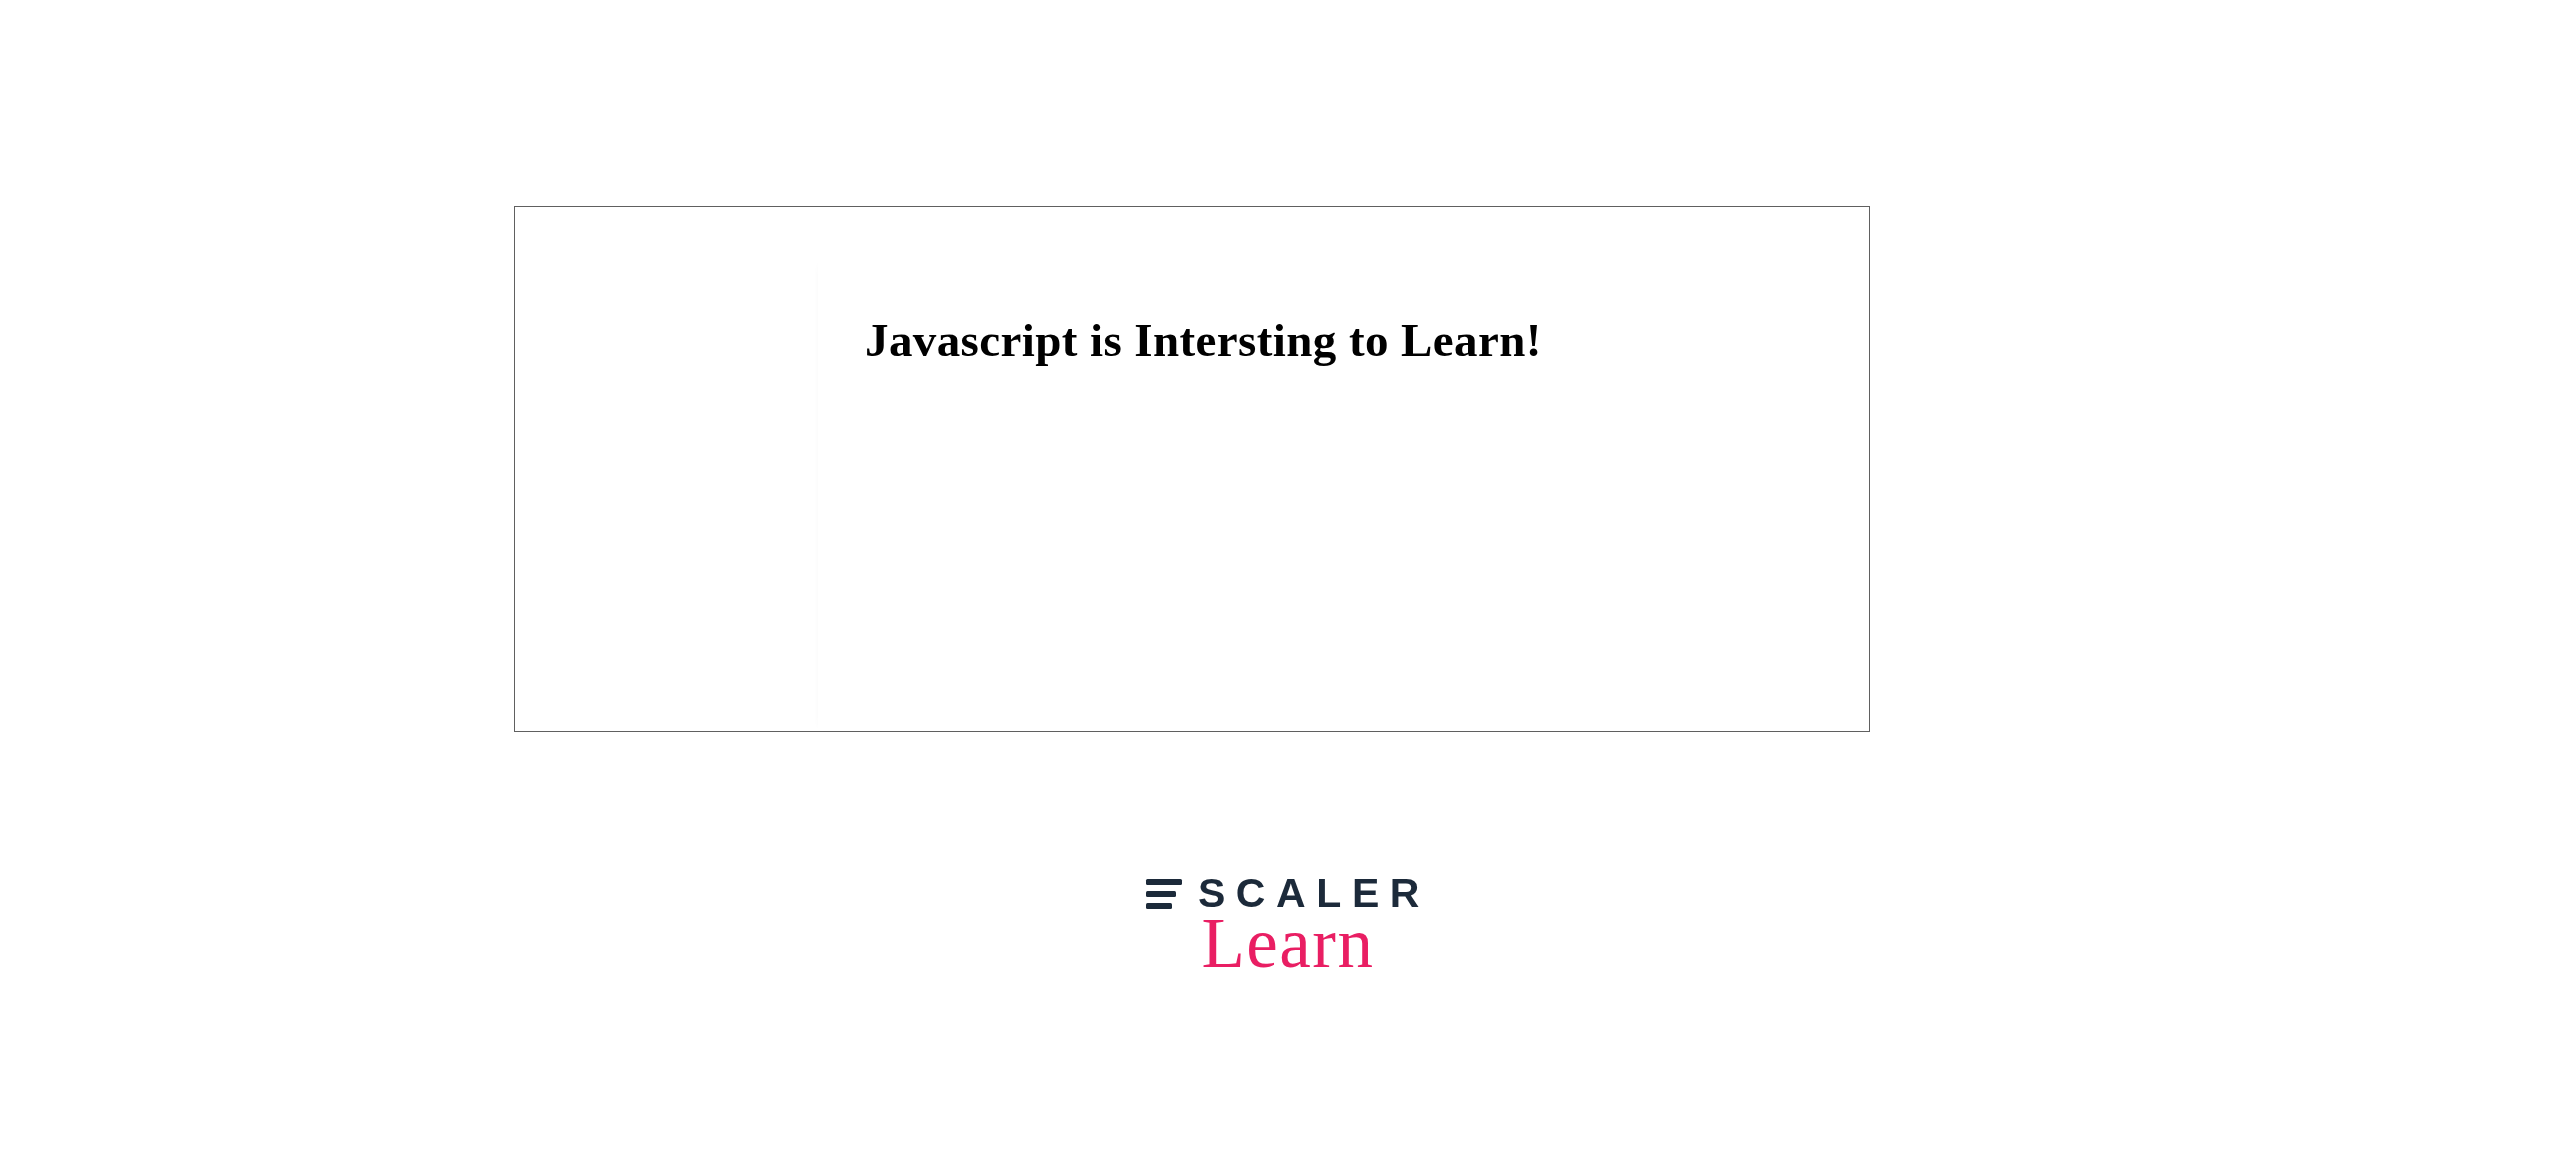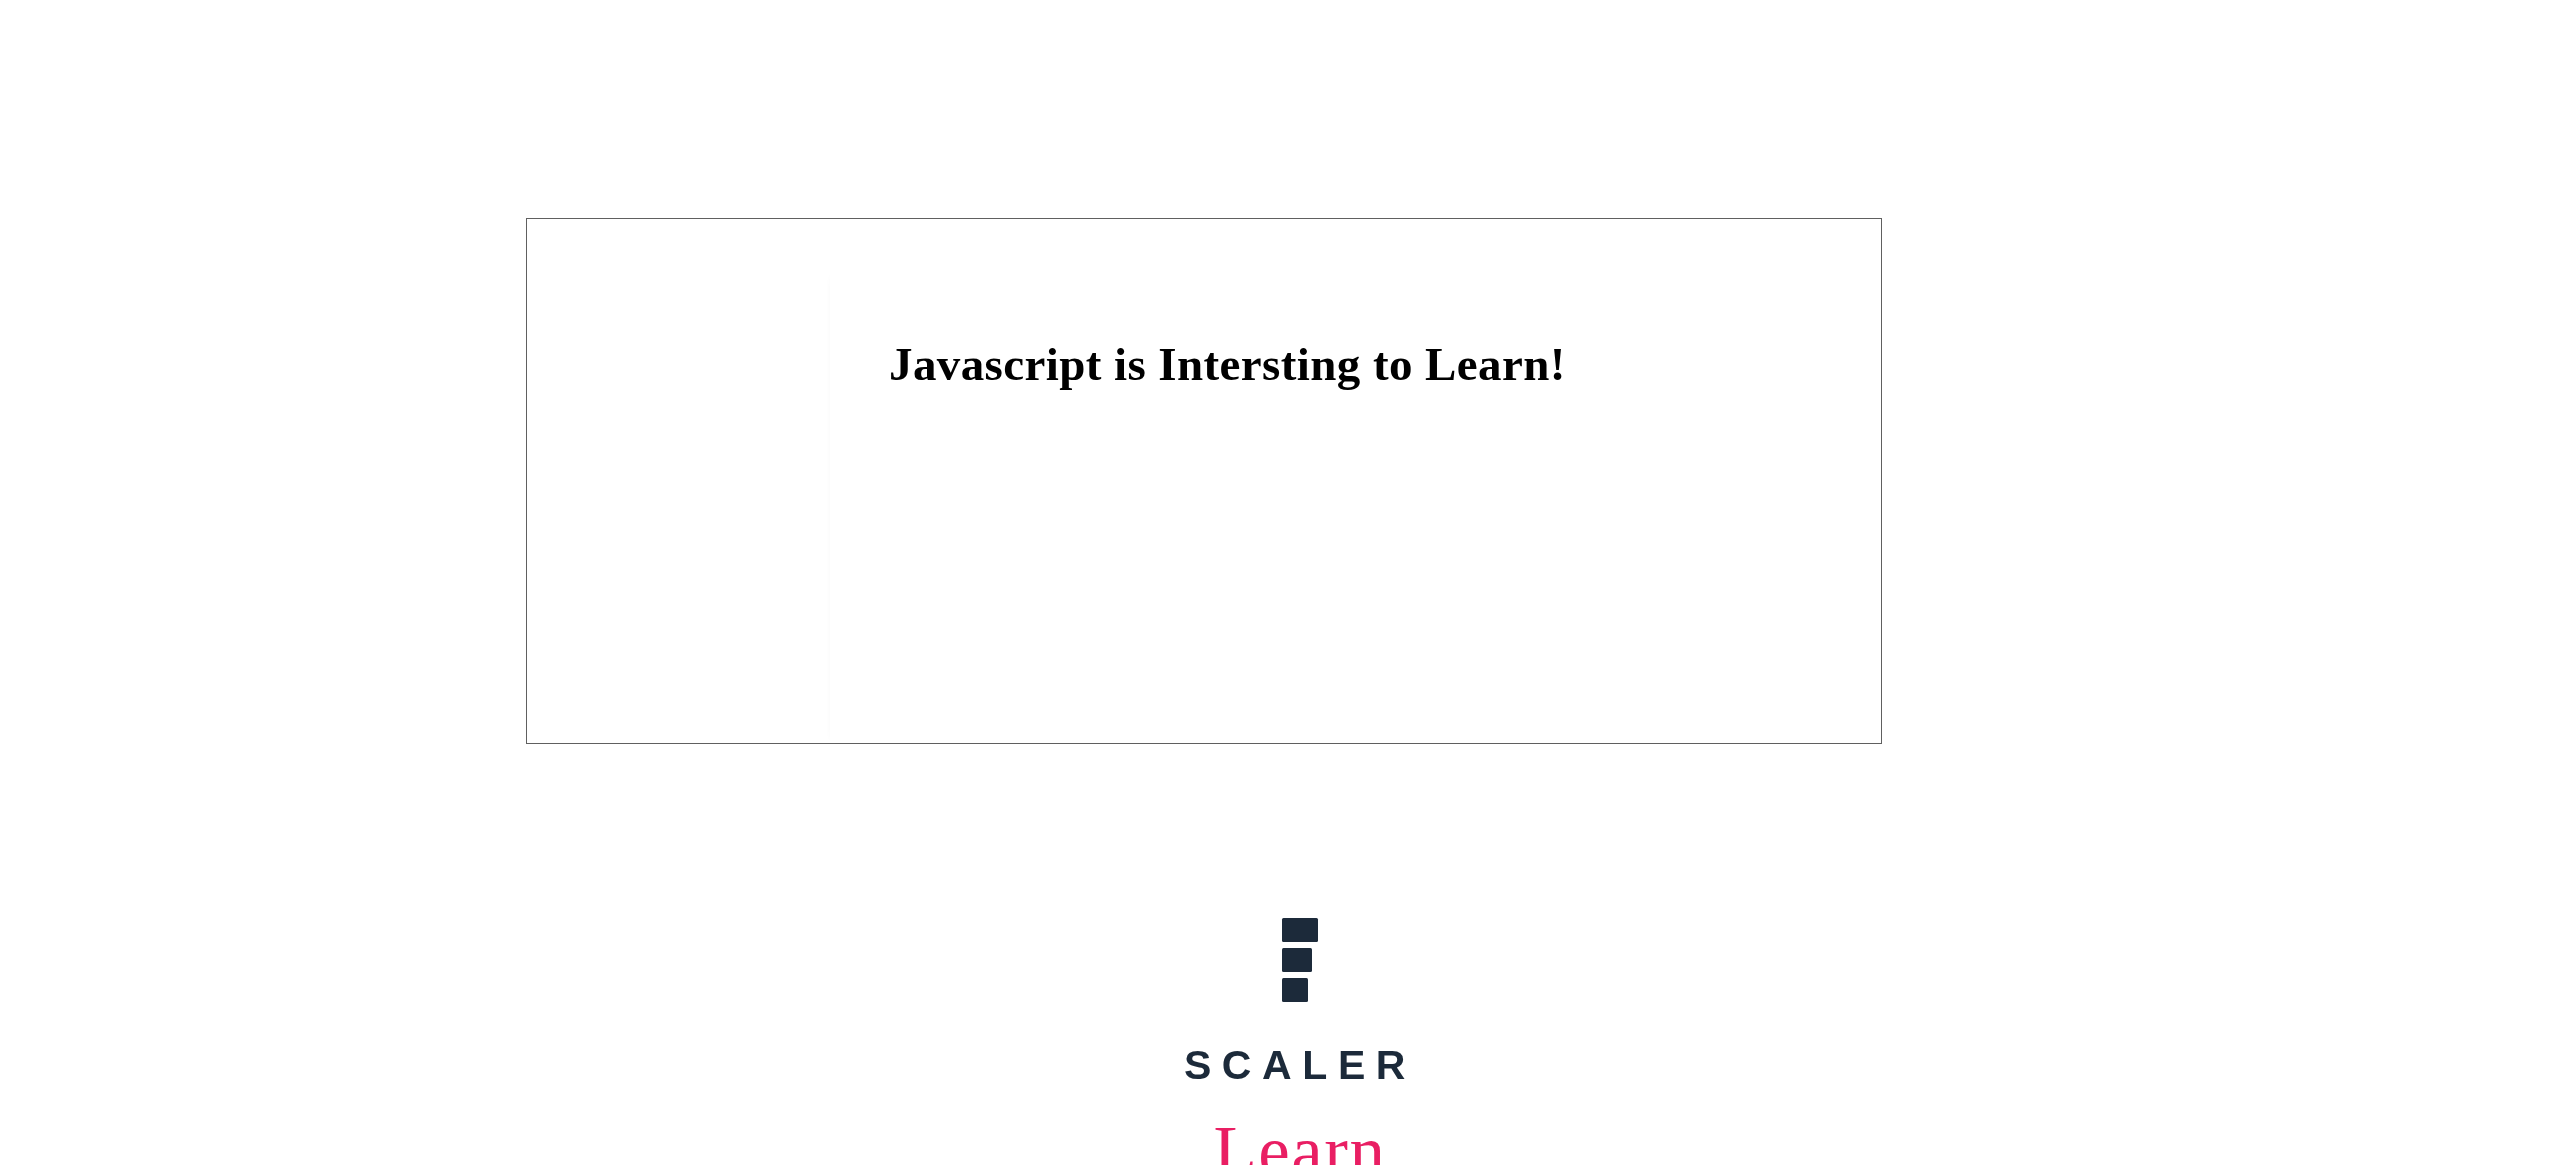--- a/index.html
+++ b/index.html
@@ -1,17 +1,17 @@
 <!DOCTYPE html>
 <html style="font-size:12px"><head>
   <meta charset="utf-8">
   <style>
     * {
       margin: 0;
-      padding: 12px;
+      padding: 0;
       box-sizing: border-box;
     }
     body {
       background: #ffffff;
       width: 2576px;
       height: 1166px;
       position: relative;
       font-family: "Times New Roman", Times, serif;
     }
     .outer-box {
@@ -46,21 +46,20 @@
       position: absolute;
       left: 1091px;
       top: 870px;
       width: 394px;
       text-align: center;
     }
     .logo-scaler {
       display: inline-flex;
       align-items: center;
       gap: 16px;
-      flex-direction: column;
     }
     .logo-lines {
       display: inline-flex;
       flex-direction: column;
       gap: 6px;
     }
     .logo-lines span {
       display: block;
       height: 6px;
       background: #1c2a3a;

